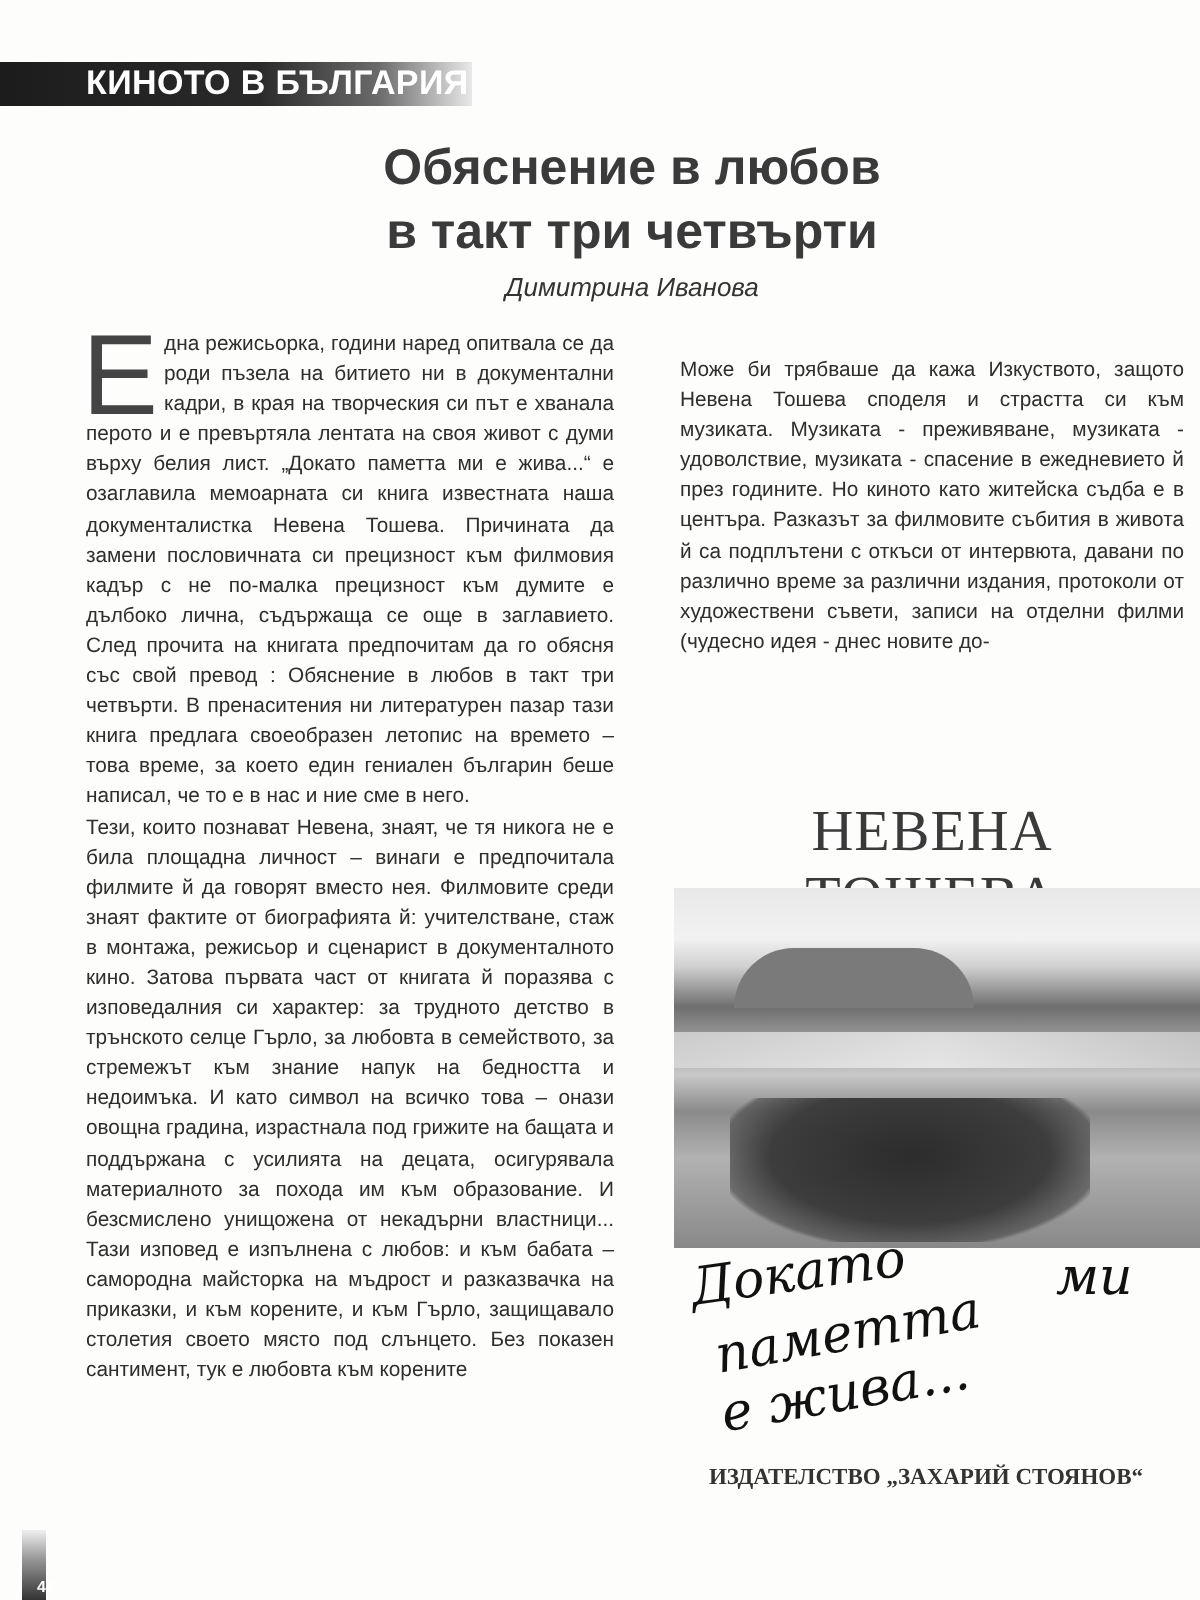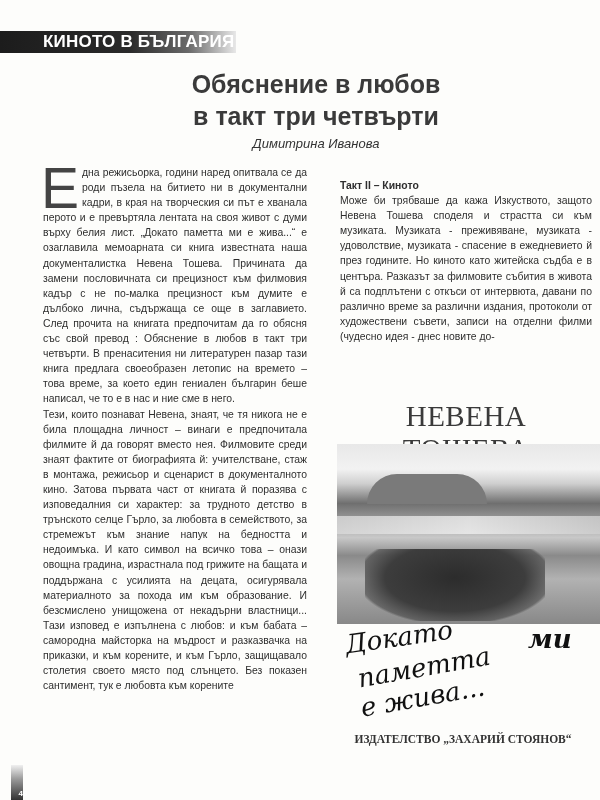--- a/index.html
+++ b/index.html
@@ -57,21 +57,21 @@
   .photo .field {
     position: absolute; left: 0; top: 72px; width: 263px; height: 18px;
     background: linear-gradient(to right, #d9d9d9, #efefef, #d0d0d0);
     opacity: 0.8;
   }
   .handwriting {
     position: absolute; left: 345px; top: 622px; width: 250px; height: 100px;
     font-family: "DejaVu Serif", serif; font-style: italic; color: #111; font-size: 26px;
   }
   .handwriting .hw1 { position: absolute; left: 0; top: 0; transform: rotate(-8deg); }
-  .handwriting .hw2 { position: absolute; left: 183px; top: 2px; font-weight: bold; }
+  .handwriting .hw2 { position: absolute; left: 183px; top: 2px; }
   .handwriting .hw3 { position: absolute; left: 12px; top: 30px; transform: rotate(-10deg); }
   .handwriting .hw4 { position: absolute; left: 15px; top: 60px; transform: rotate(-10deg); }
   .publisher {
     position: absolute; top: 733px; left: 337px; width: 252px; text-align: center;
     font-family: "Liberation Serif", serif; font-size: 11.5px; font-weight: bold; color: #333;
   }
   .page-tab {
     position: absolute; left: 11px; top: 765px; width: 12px; height: 35px;
     background: linear-gradient(to bottom, #f0f0f0 0%, #9a9a9a 40%, #333 100%);
   }
@@ -92,21 +92,20 @@
 <div class="author">Димитрина Иванова</div>
 
 <div class="col left">
   <p>
     <span class="dropcap">Е</span><span>дна режисьорка, години наред опитвала се да роди пъзела на битието ни в документални кадри, в края на творческия си път е хванала перото и е превъртяла лентата на своя живот с думи върху белия лист. „Докато паметта ми е жива...“ е озаглавила мемоарната си книга известната наша документалистка Невена Тошева. Причината да замени пословичната си прецизност към филмовия кадър с не по-малка прецизност към думите е дълбоко лична, съдържаща се още в заглавието. След прочита на книгата предпочитам да го обясня със свой превод : Обяснение в любов в такт три четвърти. В пренаситения ни литературен пазар тази книга предлага своеобразен летопис на времето – това време, за което един гениален българин беше написал, че то е в нас и ние сме в него.</span>
   </p>
   <p>Тези, които познават Невена, знаят, че тя никога не е била площадна личност – винаги е предпочитала филмите й да говорят вместо нея. Филмовите среди знаят фактите от биографията й: учителстване, стаж в монтажа, режисьор и сценарист в документалното кино. Затова първата част от книгата й поразява с изповедалния си характер: за трудното детство в трънското селце Гърло, за любовта в семейството, за стремежът към знание напук на бедността и недоимъка. И като символ на всичко това – онази овощна градина, израстнала под грижите на бащата и поддържана с усилията на децата, осигурявала материалното за похода им към образование. И безсмислено унищожена от некадърни властници... Тази изповед е изпълнена с любов: и към бабата – самородна майсторка на мъдрост и разказвачка на приказки, и към корените, и към Гърло, защищавало столетия своето място под слънцето. Без показен сантимент, тук е любовта към корените</p>
 </div>
 
 <div class="col right">
-  <p class="subhead">Такт II – Киното</p>
   <p>Може би трябваше да кажа Изкуството, защото Невена Тошева споделя и страстта си към музиката. Музиката - преживяване, музиката - удоволствие, музиката - спасение в ежедневието й през годините. Но киното като житейска съдба е в центъра. Разказът за филмовите събития в живота й са подплътени с откъси от интервюта, давани по различно време за различни издания, протоколи от художествени съвети, записи на отделни филми (чудесно идея - днес новите до-</p>
 </div>
 
 <div class="book-title">НЕВЕНА ТОШЕВА</div>
 
 <div class="photo">
   <div class="hill"></div>
   <div class="field"></div>
   <div class="bush"></div>
 </div>

